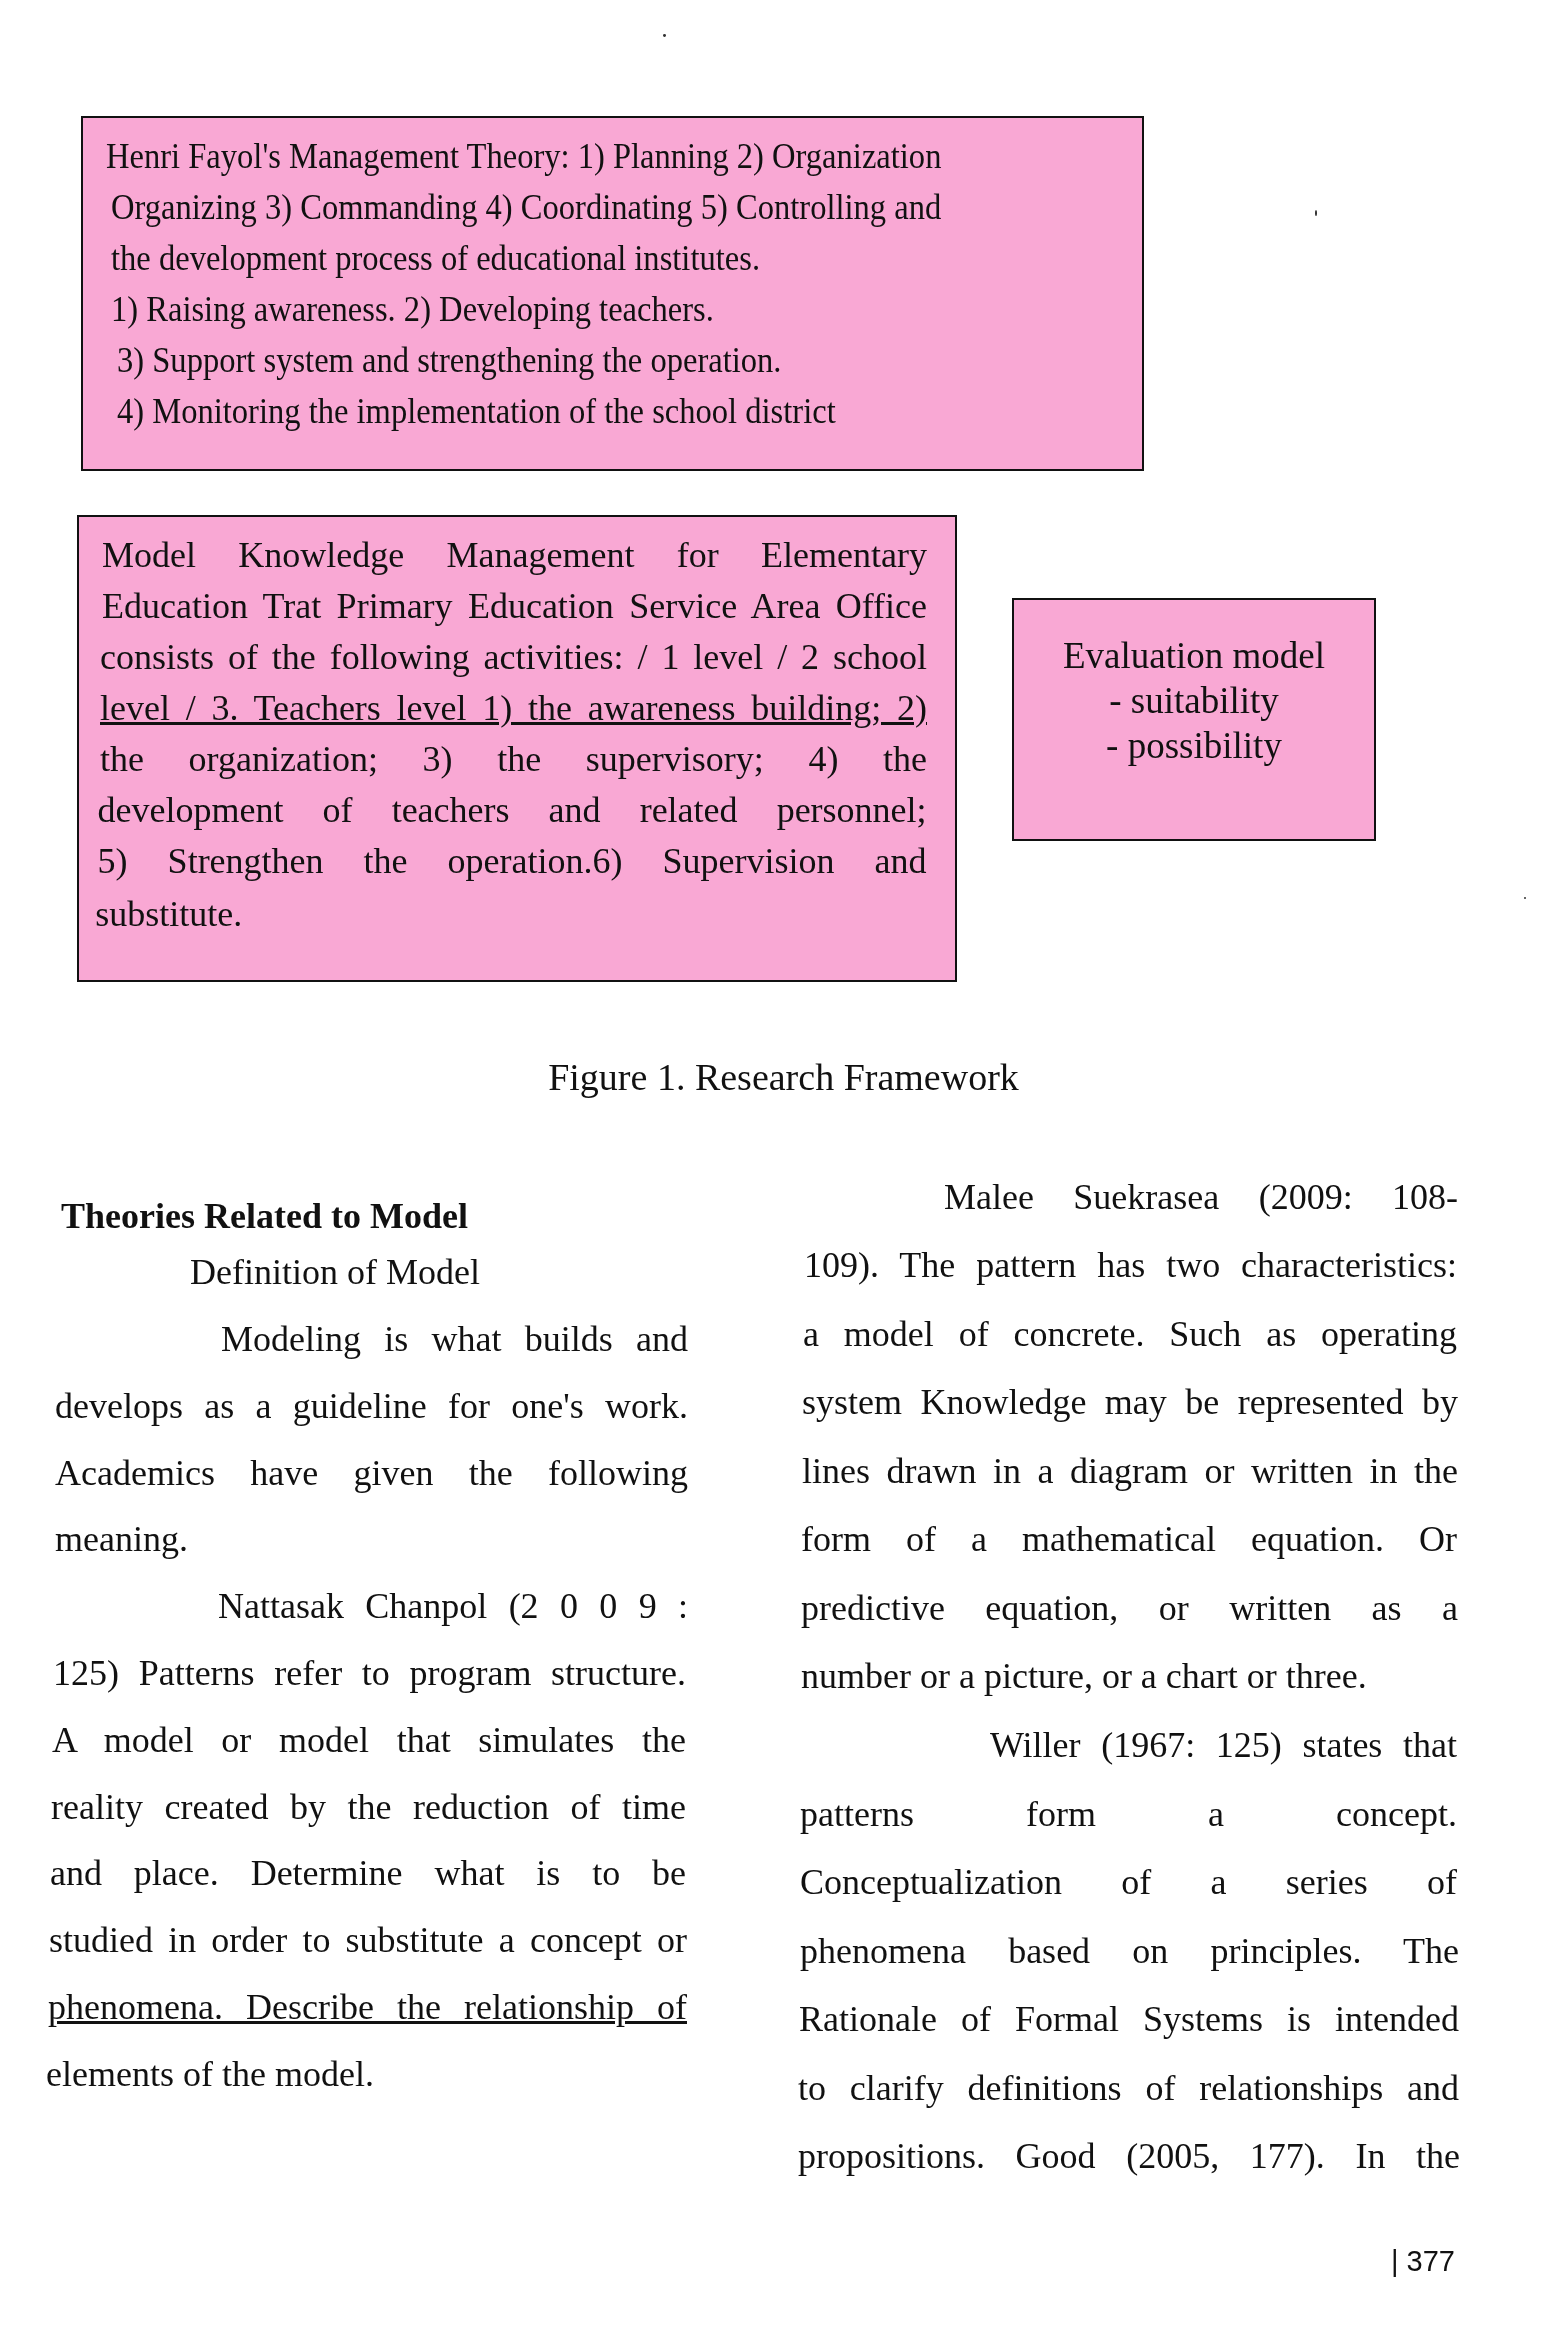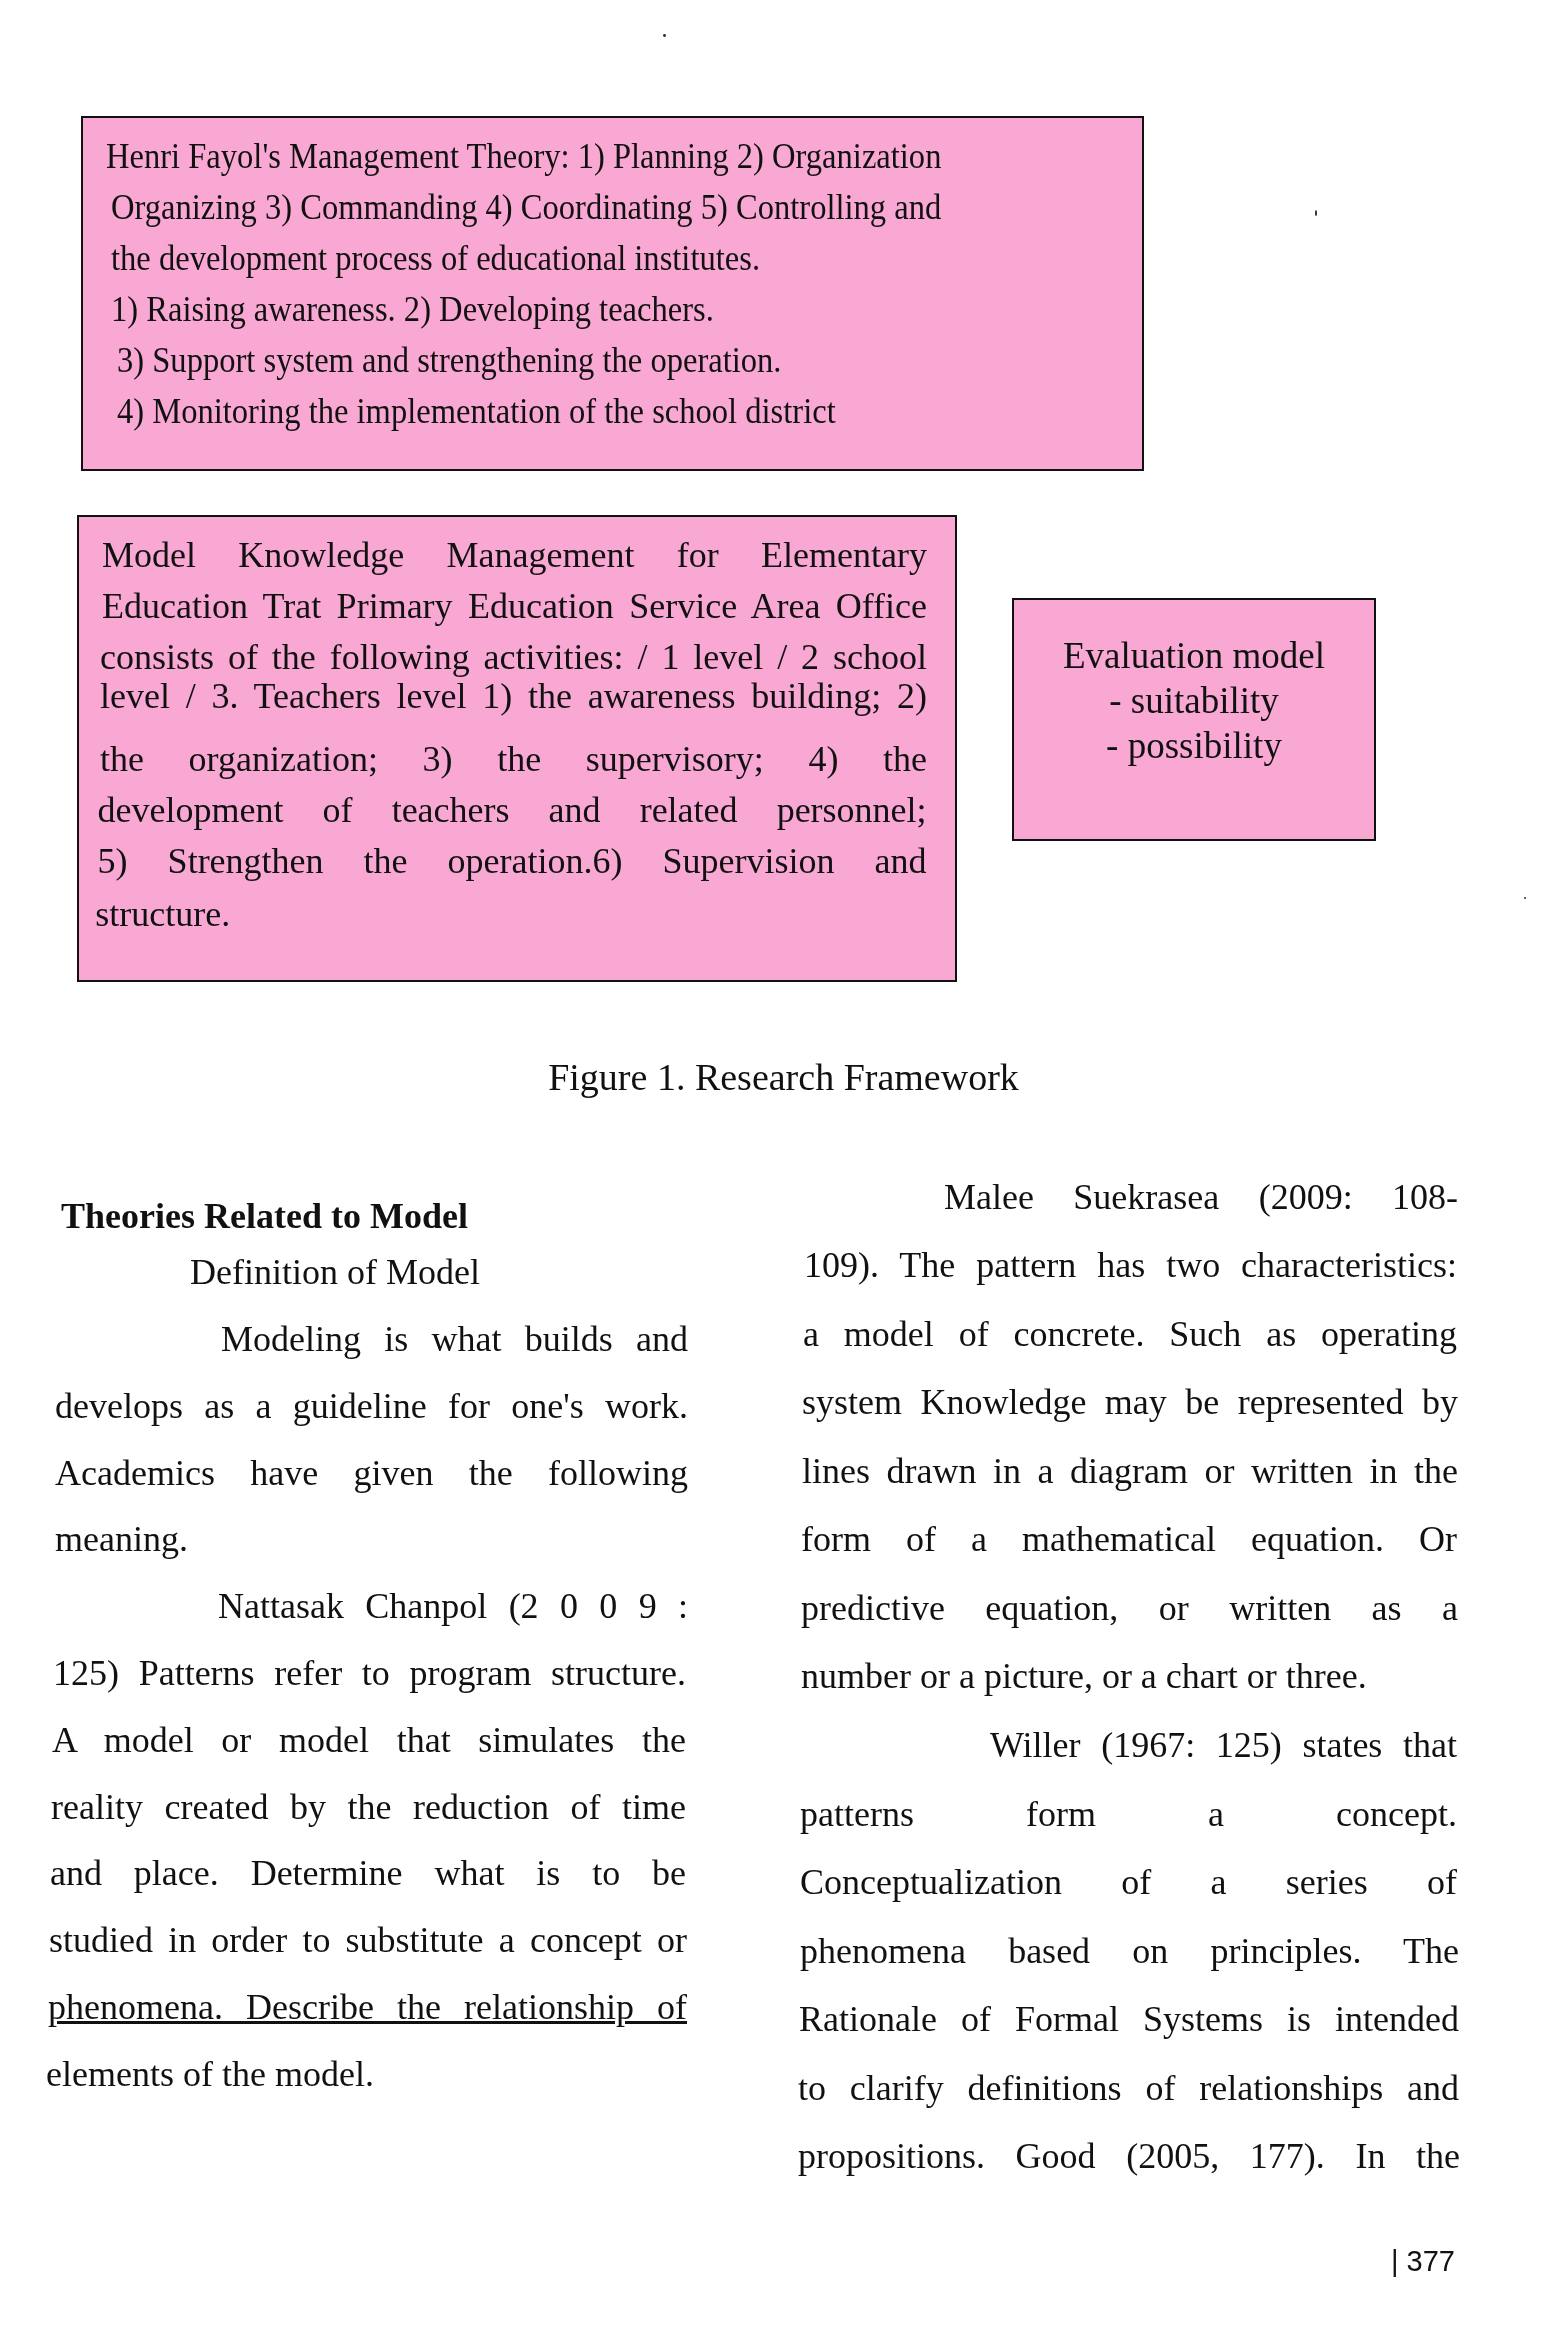--- a/index.html
+++ b/index.html
@@ -40,25 +40,25 @@
   <div class="line" style="left:28px; top:123px;">the development process of educational institutes.</div>
   <div class="line" style="left:28px; top:174px;">1) Raising awareness. 2) Developing teachers.</div>
   <div class="line" style="left:34px; top:225px;">3) Support system and strengthening the operation.</div>
   <div class="line" style="left:34px; top:276px;">4) Monitoring the implementation of the school district</div>
 </div>
 
 <div class="box" id="box-km">
   <div class="just" style="left:23px; top:20px; width:825px;">Model Knowledge Management for Elementary</div>
   <div class="just" style="left:23px; top:71px; width:825px;">Education Trat Primary Education Service Area Office</div>
   <div class="just" style="left:21px; top:122px; width:827px;">consists of the following activities: / 1 level / 2 school</div>
-  <div class="just" style="left:21px; top:161px; width:827px;">level / 3. Teachers level 1) the awareness building; 2)</div>
+  <div class="just" style="left:21px; top:173px; width:827px;text-decoration:underline;">level / 3. Teachers level 1) the awareness building; 2)</div>
   <div class="just" style="left:21px; top:224px; width:827px;">the organization; 3) the supervisory; 4) the</div>
   <div class="just" style="left:18.6px; top:275px; width:829px;">development of teachers and related personnel;</div>
   <div class="just" style="left:18.6px; top:326px; width:829px;">5) Strengthen the operation.6) Supervision and</div>
-  <div class="line" style="left:16.3px; top:379px;">structure.</div>
+  <div class="line" style="left:16.3px; top:379px;">substitute.</div>
 </div>
 
 <div class="box" id="box-eval">
   <div class="line" style="top:21px;">Evaluation model</div>
   <div class="line" style="top:66px;">- suitability</div>
   <div class="line" style="top:111px;">- possibility</div>
 </div>
 
 <div id="figure-caption">Figure 1. Research Framework</div>
 

